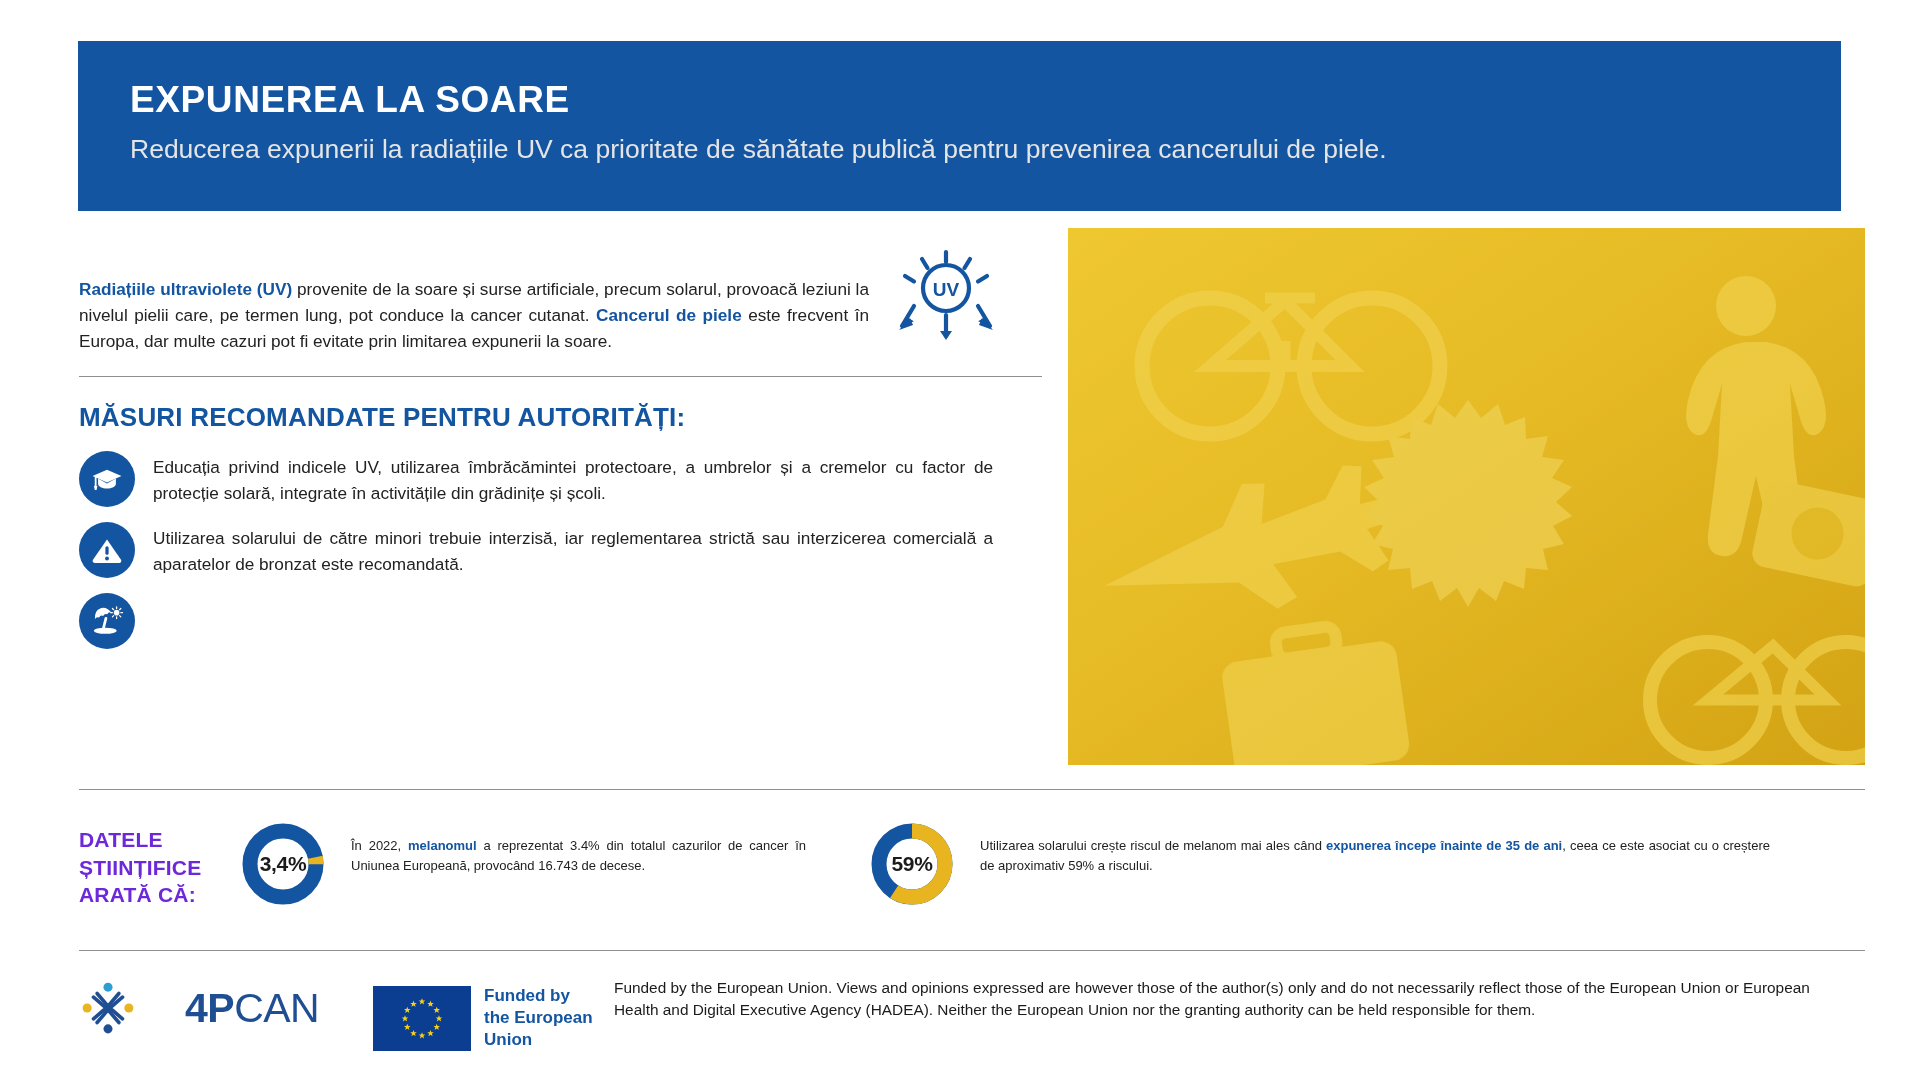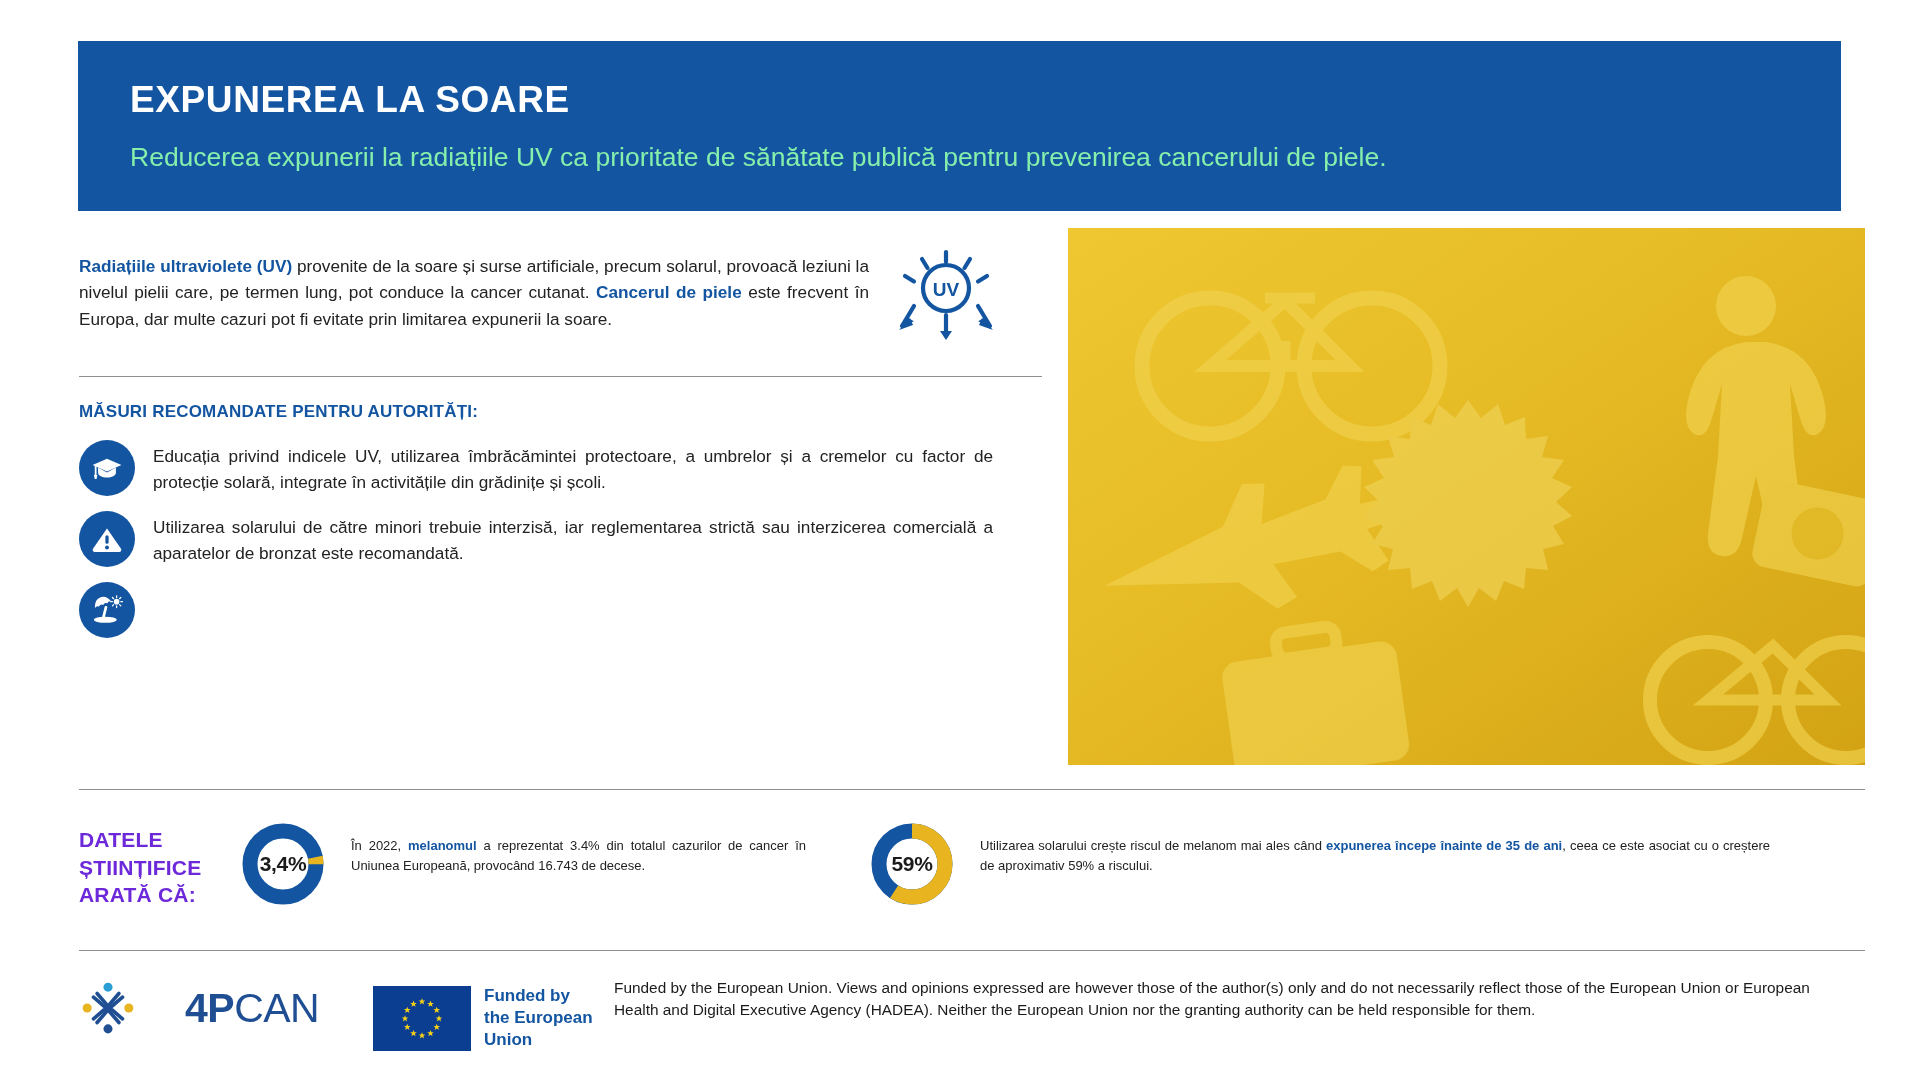--- a/index.html
+++ b/index.html
@@ -31,38 +31,38 @@
     padding: 38px 0 0 52px;
   }
   .header-title {
     color: #ffffff;
     font-size: 37px;
     font-weight: bold;
     letter-spacing: 0.6px;
     line-height: 1.15;
   }
   .header-subtitle {
-    color: #86efac;
+    color: #e5e5e5;
     font-size: 26.5px;
     font-weight: normal;
-    margin-top: 20px;
+    margin-top: 12px;
     line-height: 1.2;
   }
 
   
   .left-col {
     position: absolute;
     left: 79px;
     top: 228px;
     width: 963px;
   }
 
   .intro-row {
     display: flex;
-    align-items: center;
+    align-items: flex-end;
     gap: 18px;
   }
   .intro-text {
     width: 790px;
     font-size: 17.2px;
     line-height: 1.52;
     color: #222222;
     text-align: justify;
     padding-top: 3px;
   }
@@ -80,21 +80,21 @@
 
   .hr-line {
     height: 1px;
     background: #8f8f8f;
     margin: 22px 0 0 0;
     width: 963px;
   }
 
   .measures-heading {
     color: #1355a0;
-    font-size: 17px;
+    font-size: 26px;
     font-weight: bold;
     letter-spacing: 0.2px;
     margin: 25px 0 18px 0;
   }
 
   .measure {
     display: flex;
     align-items: flex-start;
     gap: 18px;
     margin-bottom: 15px;

